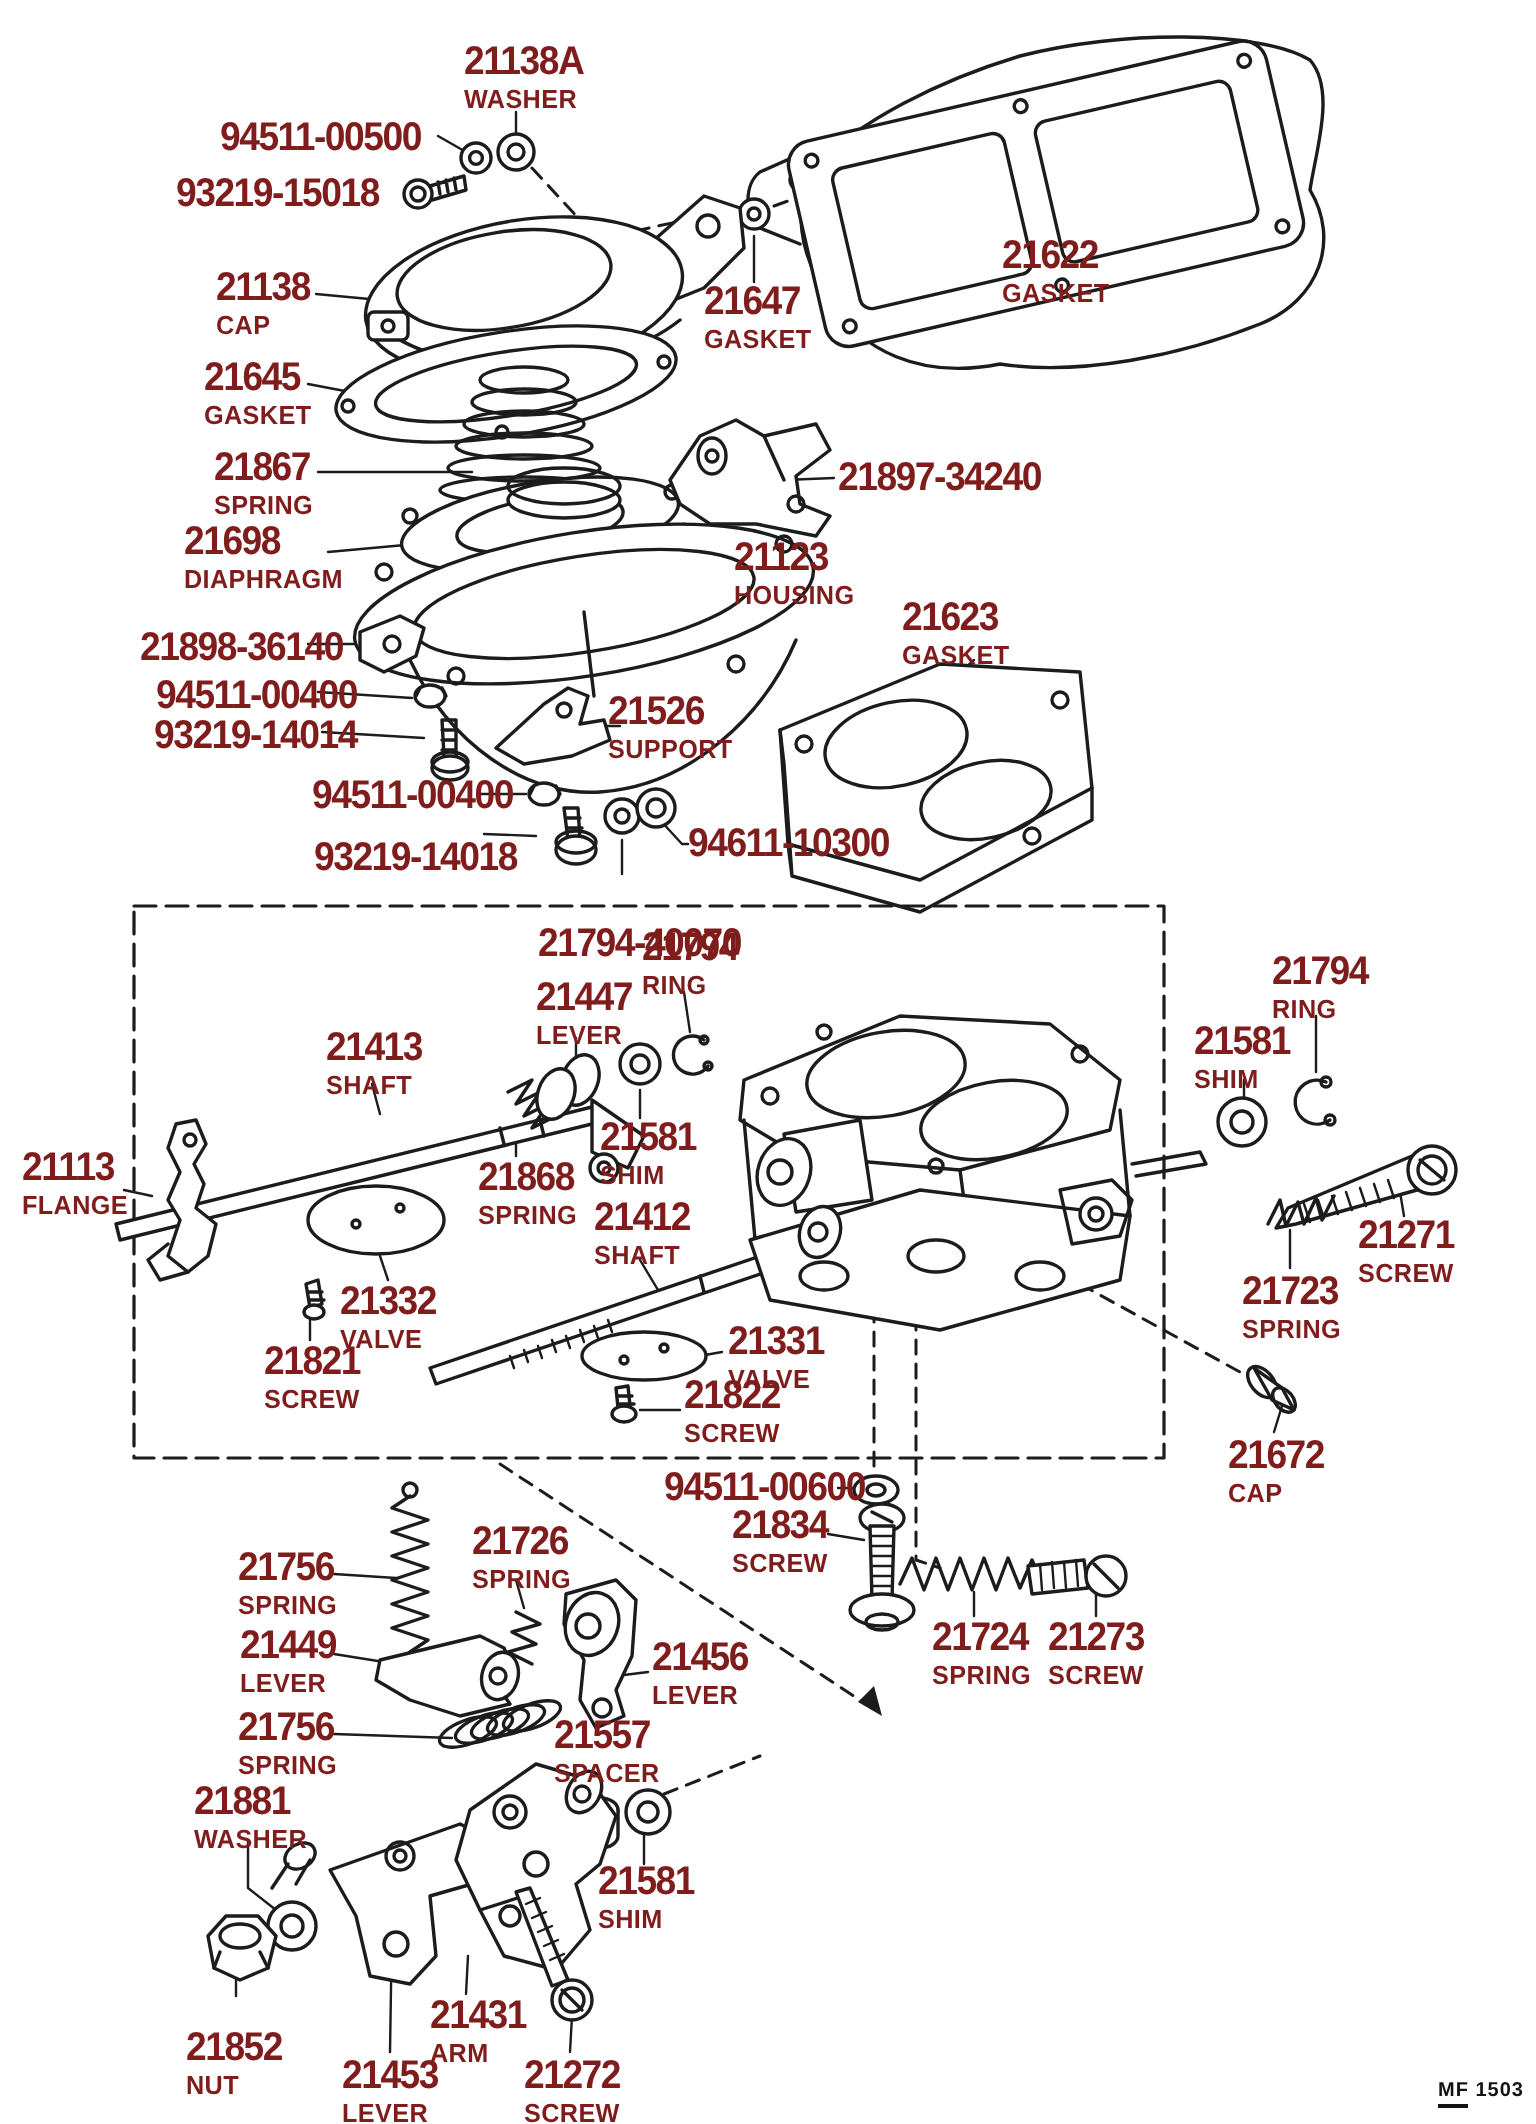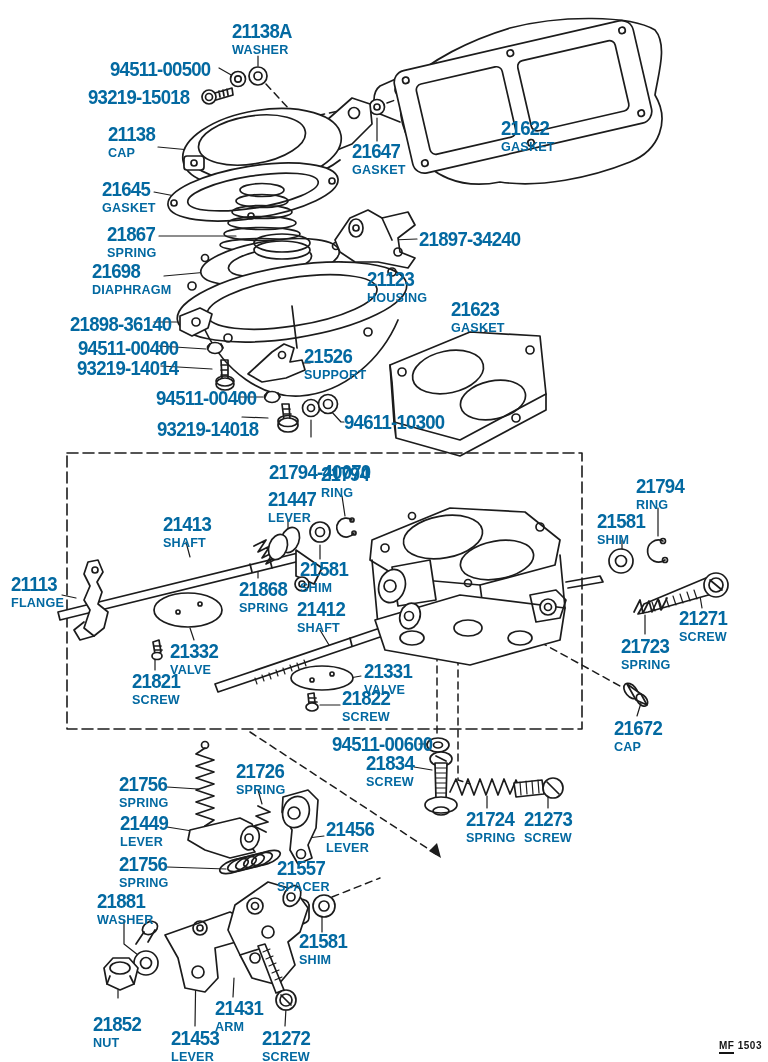--- a/index.html
+++ b/index.html
@@ -5,21 +5,21 @@
   html,body{margin:0;padding:0;background:#ffffff;}
   .stage{position:relative;width:768px;height:1062px;background:#fff;overflow:hidden;
          font-family:"Liberation Sans",sans-serif;}
   svg{position:absolute;left:0;top:0;}
   svg *{stroke:#1c1c1c;fill:none;stroke-width:1.7;stroke-linecap:round;stroke-linejoin:round;}
   svg .f{fill:#ffffff;}
   svg .k{fill:#1c1c1c;stroke:none;}
   svg .thin{stroke-width:1.2;}
   svg .dash{stroke-dasharray:7 5;stroke-width:1.5;}
   svg .dash2{stroke-dasharray:11 5;stroke-width:1.6;}
-  .lbl{position:absolute;color:#0369a1;line-height:1;white-space:nowrap;font-weight:700;}
+  .lbl{position:absolute;color:#7f1d1d;line-height:1;white-space:nowrap;font-weight:700;}
   .lbl .num{font-size:20px;letter-spacing:-0.8px;transform:scaleX(.93);transform-origin:left top;}
   .lbl .nm{font-size:13px;letter-spacing:.2px;margin-top:2px;transform:scaleX(.97);transform-origin:left top;}
   .foot{position:absolute;right:6px;top:1040px;font-size:10px;font-weight:700;color:#141414;letter-spacing:.5px;}
   .foot .mf{border-bottom:2px solid #141414;padding-bottom:1px;}
 </style>
 </head>
 <body>
 
 <div class="stage">
 
@@ -390,21 +390,21 @@
   <div class="lbl" style="left:232px;top:21px">
       <div class="num">21138A</div>
       <div class="nm">WASHER</div>
     </div>
   <div class="lbl" style="left:110px;top:59px">
       <div class="num">94511-00500</div>
     </div>
   <div class="lbl" style="left:88px;top:87px">
       <div class="num">93219-15018</div>
     </div>
-  <div class="lbl" style="left:108px;top:124px">
+  <div class="lbl" style="left:108px;top:134px">
       <div class="num">21138</div>
       <div class="nm">CAP</div>
     </div>
   <div class="lbl" style="left:102px;top:179px">
       <div class="num">21645</div>
       <div class="nm">GASKET</div>
     </div>
   <div class="lbl" style="left:107px;top:224px">
       <div class="num">21867</div>
       <div class="nm">SPRING</div>

